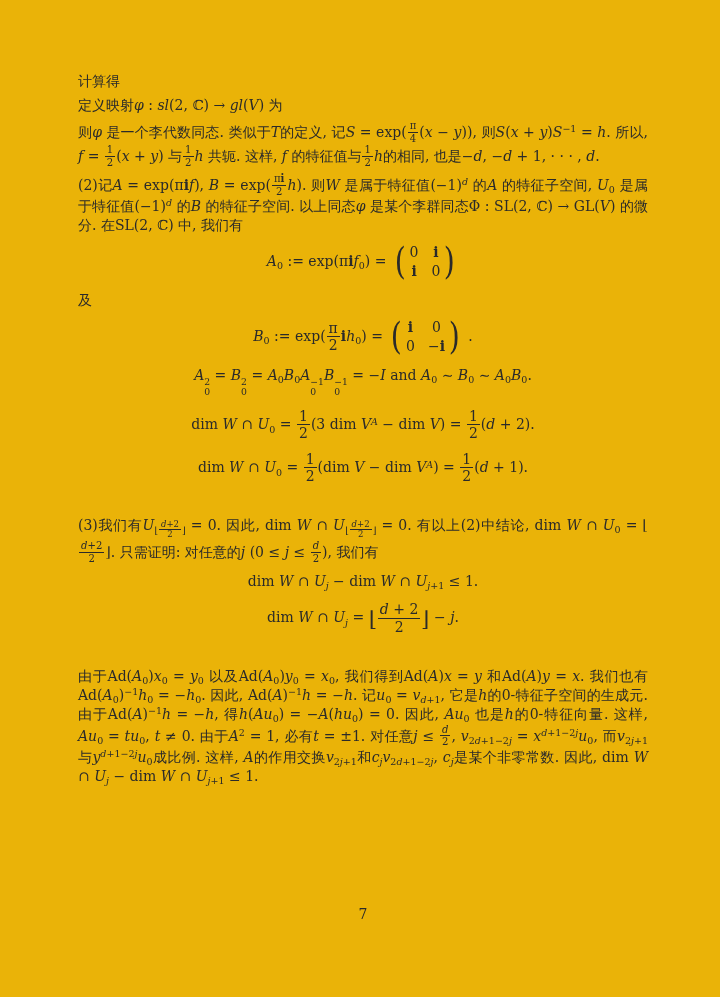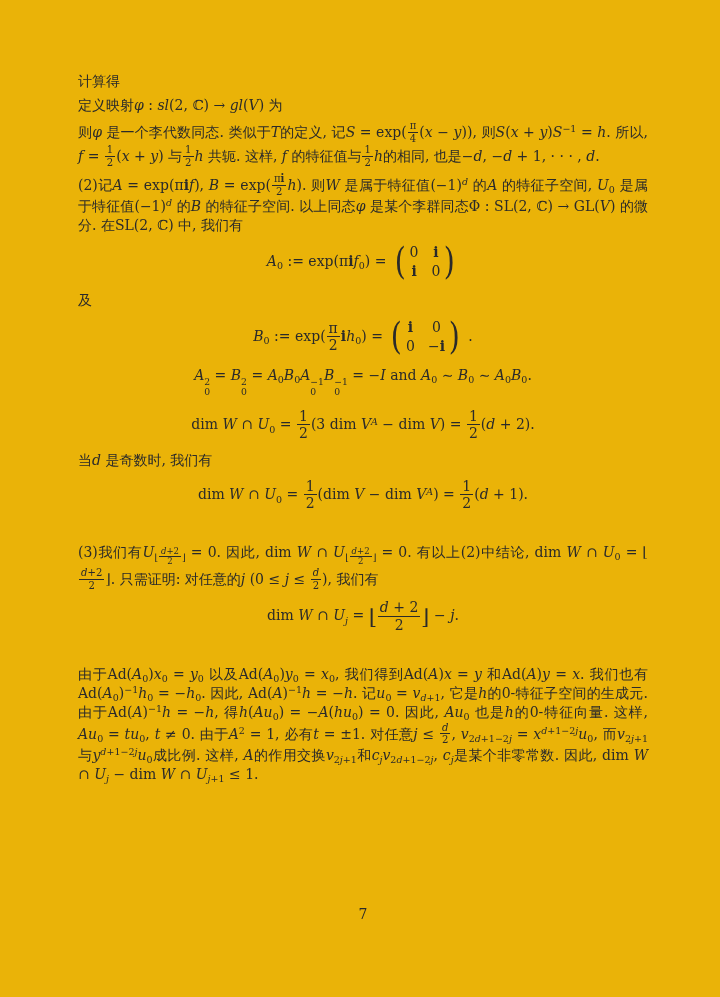--- a/index.html
+++ b/index.html
@@ -87,20 +87,20 @@
           <span class="sst">2</span>
           <span class="ssb">0</span>
         </span> = <i>A</i><sub>0</sub><i>B</i><sub>0</sub><i>A</i><span class="ss">
           <span class="sst">−1</span>
           <span class="ssb">0</span>
         </span><i>B</i><span class="ss">
           <span class="sst">−1</span>
           <span class="ssb">0</span>
         </span> = −<i>I</i> and <i>A</i><sub>0</sub> ∼ <i>B</i><sub>0</sub> ∼ <i>A</i><sub>0</sub><i>B</i><sub>0</sub>.</div>
       <div class="equation">dim <i>W</i> ∩ <i>U</i><sub>0</sub> = <span class="f"><span class="n">1</span><span class="d">2</span></span>(3 dim <i>V</i><sup><i>A</i></sup> − dim <i>V</i>) = <span class="f"><span class="n">1</span><span class="d">2</span></span>(<i>d</i> + 2).</div>
-      <div class="paragraph">当<i>d</i> 是奇数时, 我们有</div>
       <div class="equation">dim <i>W</i> ∩ <i>U</i><sub>0</sub> = <span class="f"><span class="n">1</span><span class="d">2</span></span>(dim <i>V</i> − dim <i>V</i><sup><i>A</i></sup>) = <span class="f"><span class="n">1</span><span class="d">2</span></span>(<i>d</i> + 1).</div>
       <div class="paragraph spaced">(3)我们有<i>U</i><sub>⌊<span class="f fs"><span class="n"><i>d</i>+2</span><span class="d">2</span></span>⌋</sub> = 0. 因此, dim <i>W</i> ∩ <i>U</i><sub>⌊<span class="f fs"><span class="n"><i>d</i>+2</span><span class="d">2</span></span>⌋</sub> = 0. 有以上(2)中结论, dim <i>W</i> ∩ <i>U</i><sub>0</sub> = ⌊<span class="f fs"><span class="n"><i>d</i>+2</span><span class="d">2</span></span>⌋. 只需证明: 对任意的<i>j</i> (0 ≤ <i>j</i> ≤ <span class="f fs"><span class="n"><i>d</i></span><span class="d">2</span></span>), 我们有</div>
+      <div class="equation">dim <i>W</i> ∩ <i>U</i><sub><i>j</i></sub> − dim <i>W</i> ∩ <i>U</i><sub><i>j</i>+1</sub> ≤ 1.</div>
       <div class="equation">dim <i>W</i> ∩ <i>U</i><sub><i>j</i></sub> = <span class="bf">⌊</span><span class="f"><span class="n"><i>d</i> + 2</span><span class="d">2</span></span><span class="bf">⌋</span> − <i>j</i>.</div>
       <div class="paragraph spaced">由于Ad(<i>A</i><sub>0</sub>)<i>x</i><sub>0</sub> = <i>y</i><sub>0</sub> 以及Ad(<i>A</i><sub>0</sub>)<i>y</i><sub>0</sub> = <i>x</i><sub>0</sub>, 我们得到Ad(<i>A</i>)<i>x</i> = <i>y</i> 和Ad(<i>A</i>)<i>y</i> = <i>x</i>. 我们也有Ad(<i>A</i><sub>0</sub>)<sup>−1</sup><i>h</i><sub>0</sub> = −<i>h</i><sub>0</sub>. 因此, Ad(<i>A</i>)<sup>−1</sup><i>h</i> = −<i>h</i>. 记<i>u</i><sub>0</sub> = <i>v</i><sub><i>d</i>+1</sub>, 它是<i>h</i>的0-特征子空间的生成元. 由于Ad(<i>A</i>)<sup>−1</sup><i>h</i> = −<i>h</i>, 得<i>h</i>(<i>Au</i><sub>0</sub>) = −<i>A</i>(<i>hu</i><sub>0</sub>) = 0. 因此, <i>Au</i><sub>0</sub> 也是<i>h</i>的0-特征向量. 这样, <i>Au</i><sub>0</sub> = <i>tu</i><sub>0</sub>, <i>t</i> ≠ 0. 由于<i>A</i><sup>2</sup> = 1, 必有<i>t</i> = ±1. 对任意<i>j</i> ≤ <span class="f fs"><span class="n"><i>d</i></span><span class="d">2</span></span>, <i>v</i><sub>2<i>d</i>+1−2<i>j</i></sub> = <i>x</i><sup><i>d</i>+1−2<i>j</i></sup><i>u</i><sub>0</sub>, 而<i>v</i><sub>2<i>j</i>+1</sub>与<i>y</i><sup><i>d</i>+1−2<i>j</i></sup><i>u</i><sub>0</sub>成比例. 这样, <i>A</i>的作用交换<i>v</i><sub>2<i>j</i>+1</sub>和<i>c</i><sub><i>j</i></sub><i>v</i><sub>2<i>d</i>+1−2<i>j</i></sub>, <i>c</i><sub><i>j</i></sub>是某个非零常数. 因此, dim <i>W</i> ∩ <i>U</i><sub><i>j</i></sub> − dim <i>W</i> ∩ <i>U</i><sub><i>j</i>+1</sub> ≤ 1.</div>
     </main>
   <div class="page-number">7</div>
 </div>
 
 </body></html>

